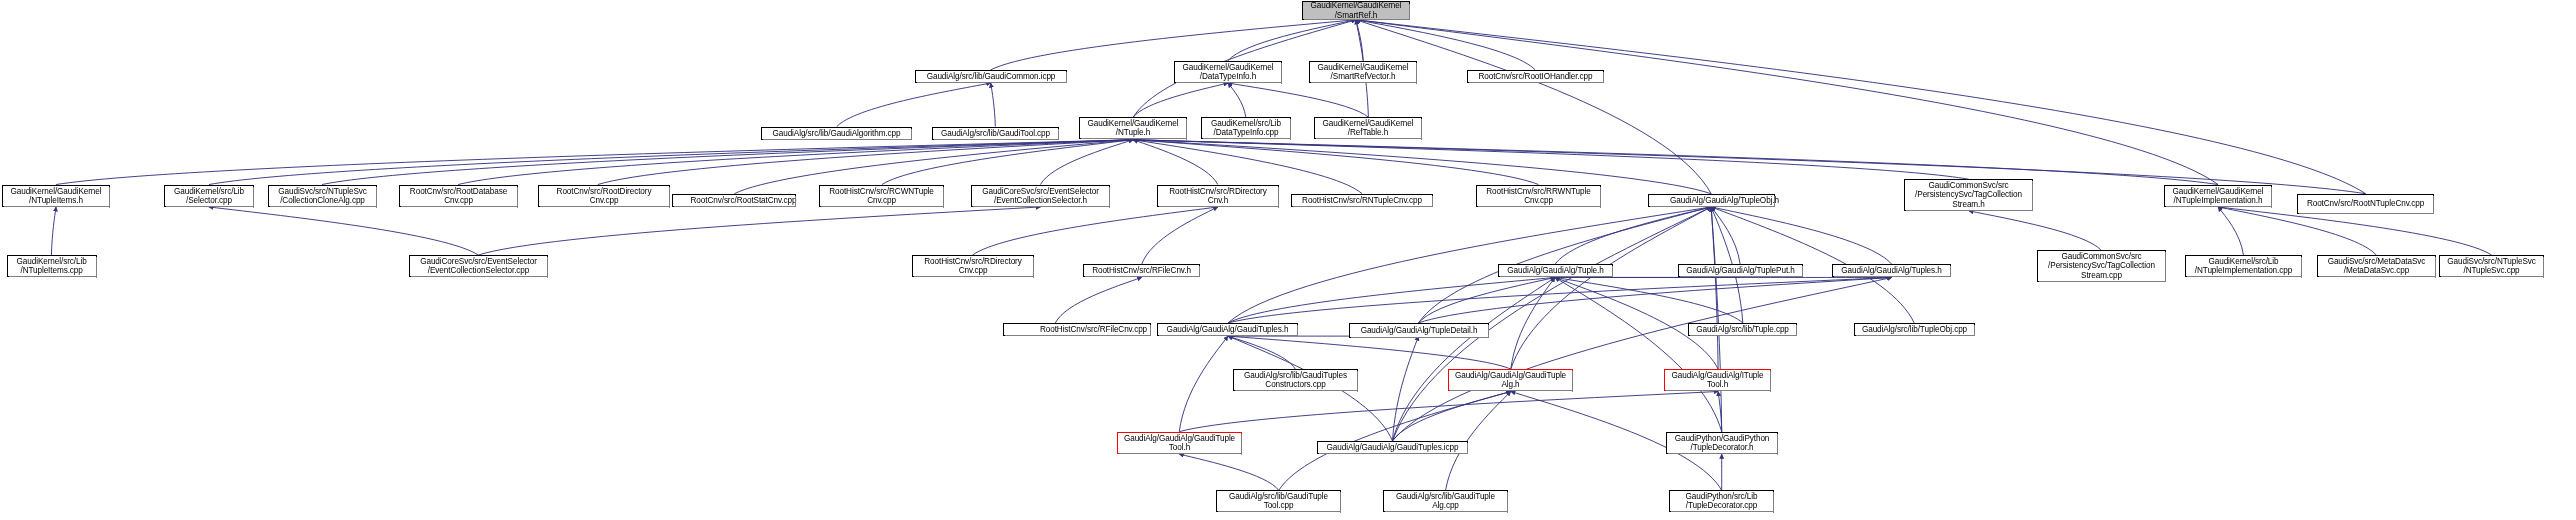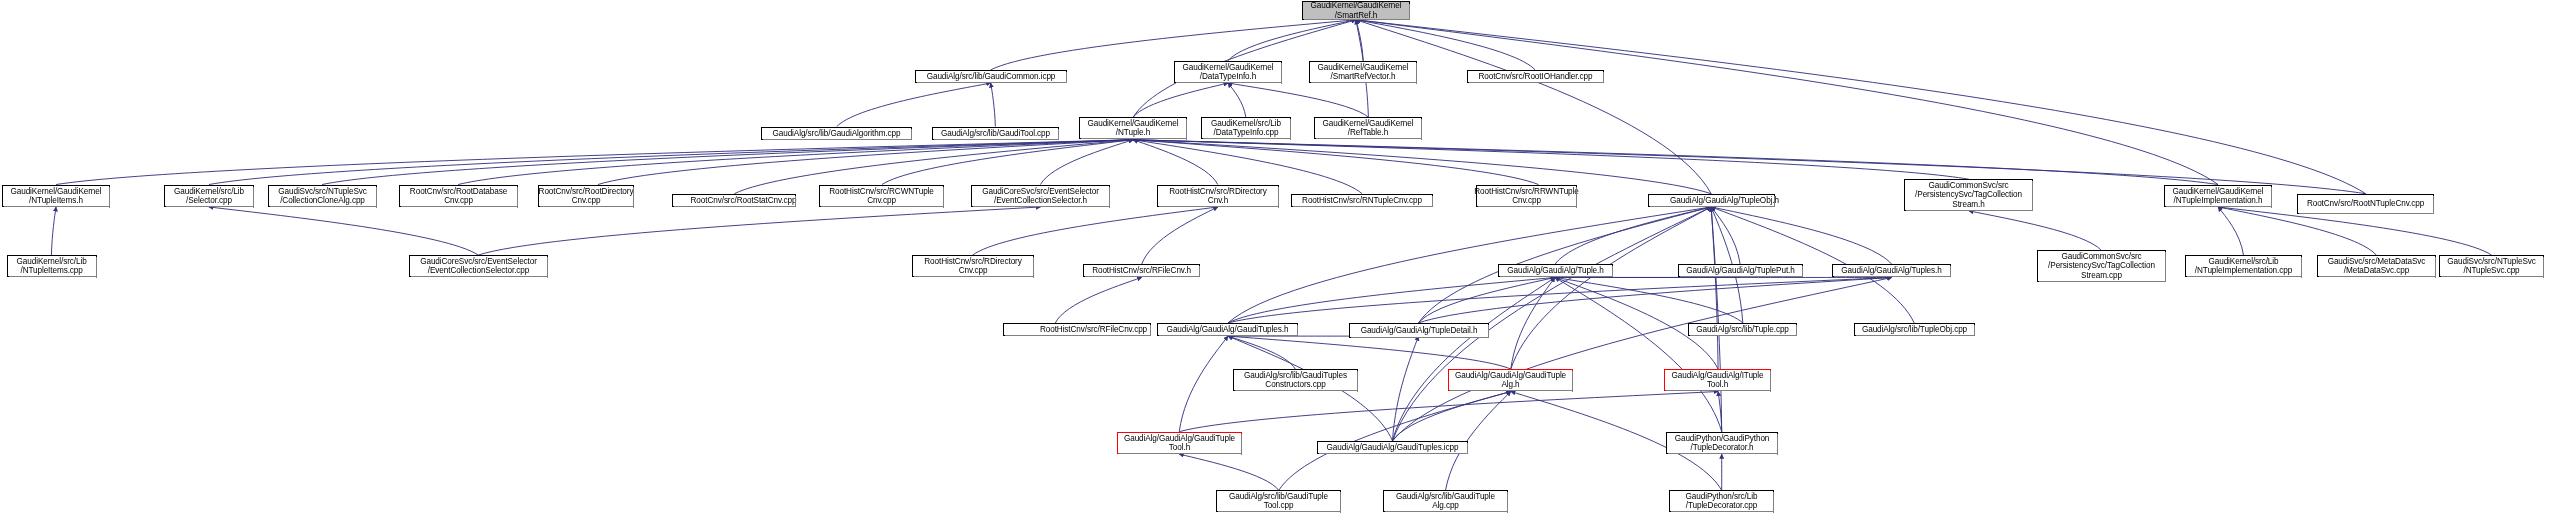--- a/index.html
+++ b/index.html
@@ -168,31 +168,31 @@
       <div class="node" style="left: 1314px; top: 117px; width: 108px; height: 22.4px;">GaudiKernel/GaudiKernel
 /RefTable.h</div>
       <div class="node" style="left: 2px; top: 185px; width: 108px; height: 22.4px;">GaudiKernel/GaudiKernel
 /NTupleItems.h</div>
       <div class="node" style="left: 164px; top: 185px; width: 90px; height: 22.4px;">GaudiKernel/src/Lib
 /Selector.cpp</div>
       <div class="node" style="left: 268px; top: 185px; width: 109px; height: 22.4px;">GaudiSvc/src/NTupleSvc
 /CollectionCloneAlg.cpp</div>
       <div class="node" style="left: 399px; top: 185px; width: 119px; height: 22.4px;">RootCnv/src/RootDatabase
 Cnv.cpp</div>
-      <div class="node" style="left: 538px; top: 185px; width: 96px; height: 22.4px;">RootCnv/src/RootDirectory
+      <div class="node" style="left: 538px; top: 185px; width: 132px; height: 22.4px;">RootCnv/src/RootDirectory
 Cnv.cpp</div>
       <div class="node" style="left: 672px; top: 194px; width: 124px; height: 13px; padding-left: 21px;">RootCnv/src/RootStatCnv.cpp</div>
       <div class="node" style="left: 819px; top: 185px; width: 125px; height: 22.4px;">RootHistCnv/src/RCWNTuple
 Cnv.cpp</div>
       <div class="node" style="left: 971px; top: 185px; width: 139px; height: 22.4px;">GaudiCoreSvc/src/EventSelector
 /EventCollectionSelector.h</div>
       <div class="node" style="left: 1157px; top: 185px; width: 122px; height: 22.4px;">RootHistCnv/src/RDirectory
 Cnv.h</div>
       <div class="node" style="left: 1291px; top: 194px; width: 142px; height: 13px;">RootHistCnv/src/RNTupleCnv.cpp</div>
-      <div class="node" style="left: 1476px; top: 185px; width: 101px; height: 22.4px;">RootHistCnv/src/RRWNTuple
+      <div class="node" style="left: 1476px; top: 185px; width: 125px; height: 22.4px;">RootHistCnv/src/RRWNTuple
 Cnv.cpp</div>
       <div class="node" style="left: 1648px; top: 194px; width: 127px; height: 13px; padding-left: 28px;">GaudiAlg/GaudiAlg/TupleObj.h</div>
       <div class="node" style="left: 1904px; top: 179px; width: 129px; height: 32px;">GaudiCommonSvc/src
 /PersistencySvc/TagCollection
 Stream.h</div>
       <div class="node" style="left: 2164px; top: 185px; width: 108px; height: 22.4px;">GaudiKernel/GaudiKernel
 /NTupleImplementation.h</div>
       <div class="node" style="left: 2297px; top: 194px; width: 137px; height: 20px;">RootCnv/src/RootNTupleCnv.cpp</div>
       <div class="node" style="left: 6.6px; top: 255px; width: 90px; height: 22.4px;">GaudiKernel/src/Lib
 /NTupleItems.cpp</div>

